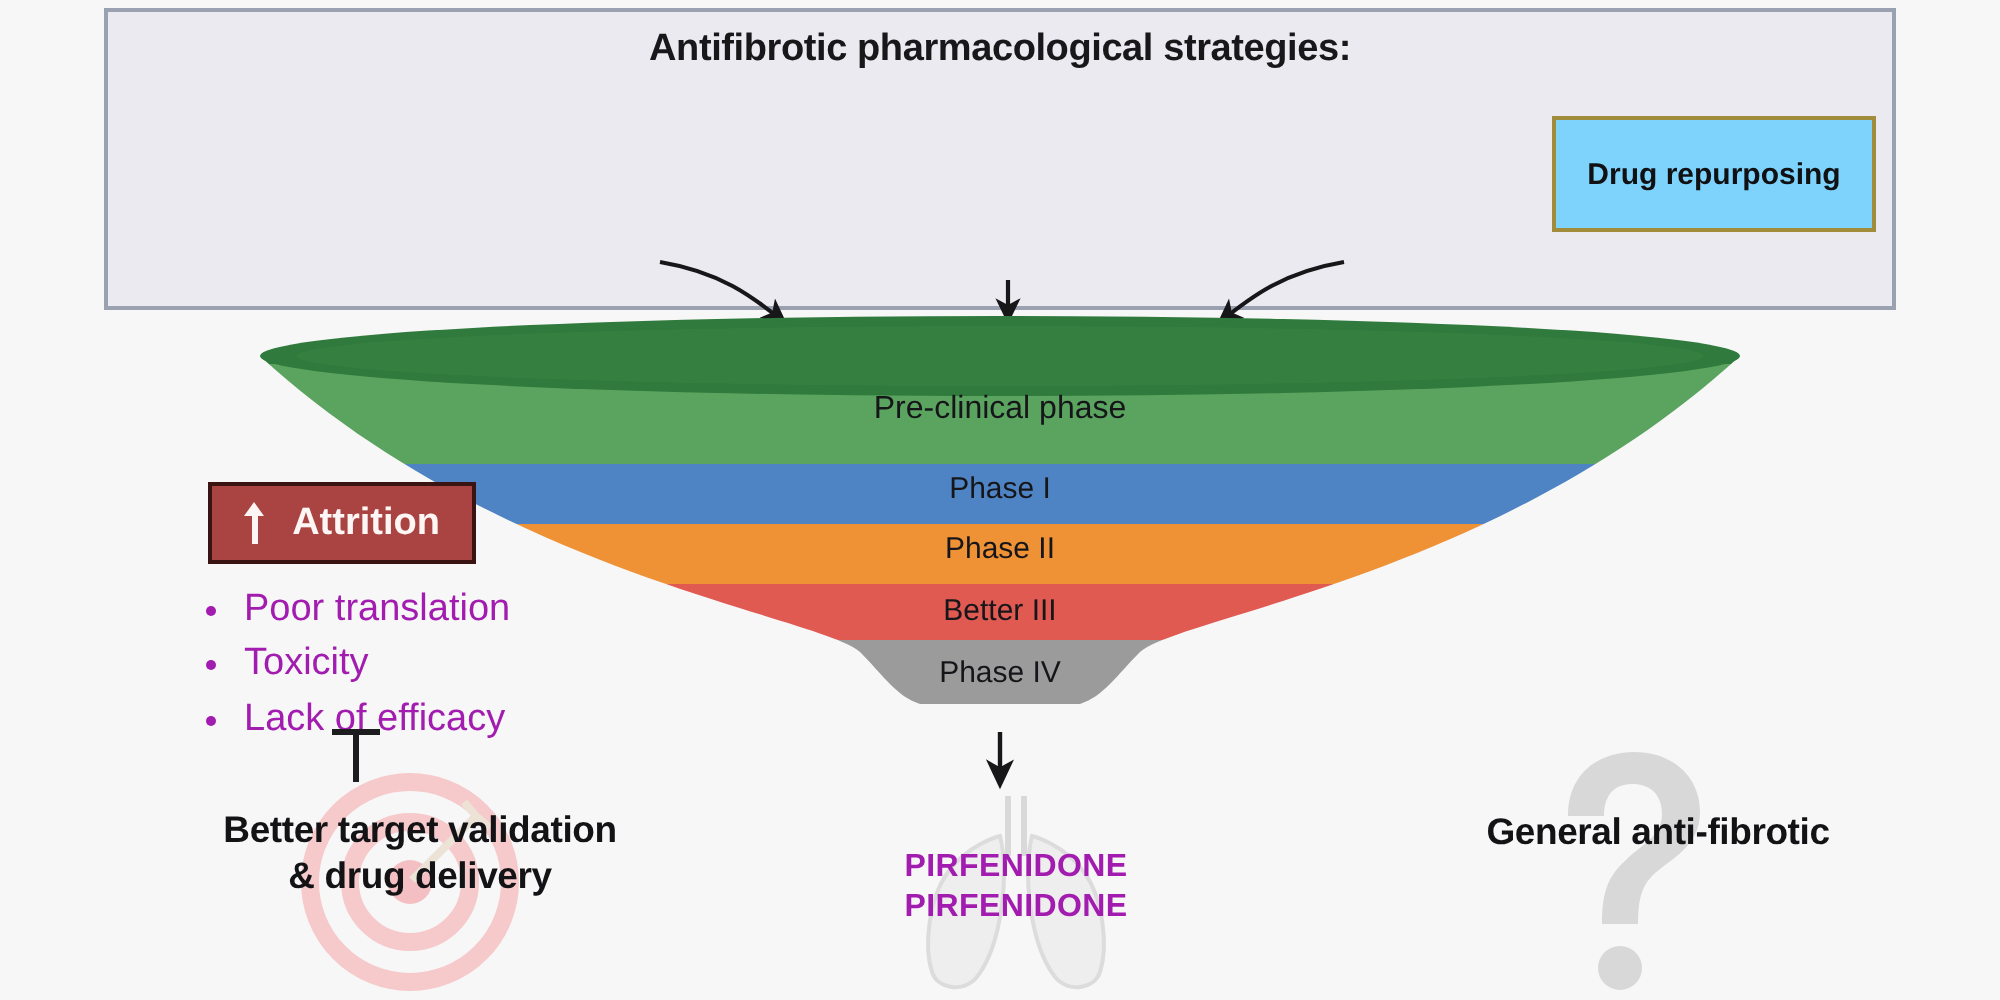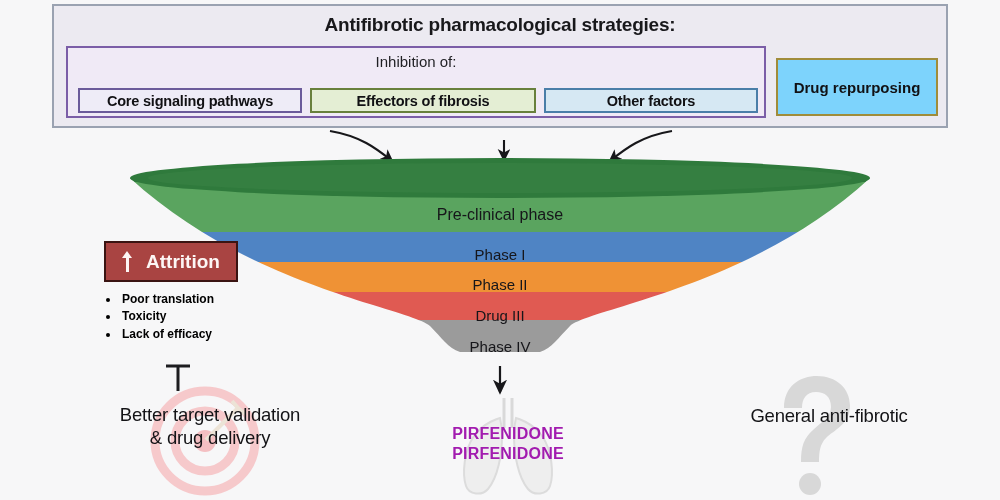--- a/index.html
+++ b/index.html
@@ -12,21 +12,21 @@
     height: 500px;
     background: #f7f7f8;
     overflow: hidden;
     font-family: "Liberation Sans", sans-serif;
   }
 
   
   .strategies-panel {
     position: absolute;
     left: 52px; top: 4px;
-    width: 896px; height: 124px;
+    width: 896px; height: 151px;
     background: #eceaf1;
     border: 2px solid #9aa2b1;
     box-sizing: border-box;
   }
   .panel-title {
     position: absolute;
     left: 0; top: 8px; width: 100%;
     text-align: center;
     font-size: 19px;
     font-weight: bold;
@@ -89,21 +89,20 @@
     left: 130px; top: 158px;
     width: 740px; height: 205px;
   }
   .funnel-label {
     position: absolute;
     text-align: center;
     font-size: 15px;
     color: #16161a;
     white-space: nowrap;
     pointer-events: none;
-    margin-top: 10px;
   }
   .lbl-preclinical { left: 0; width: 740px; top: 38px; font-size: 16px; }
   .lbl-p1  { left: 0; width: 740px; top: 78px; }
   .lbl-p2  { left: 0; width: 740px; top: 108px; }
   .lbl-p3  { left: 0; width: 740px; top: 139px; }
   .lbl-p4  { left: 0; width: 740px; top: 170px; }
 
   
   .attrition-box {
     position: absolute;
@@ -137,37 +136,37 @@
     width: 0; height: 0;
     border-left: 5px solid transparent;
     border-right: 5px solid transparent;
     border-bottom: 7px solid #fdf6f5;
   }
   .attrition-list {
     position: absolute;
     left: 98px; top: 291px;
     margin: 0;
     padding-left: 22px;
-    font-size: 12px;
-    font-weight: bold;
-    color: #000000;
+    font-size: 19px;
+    font-weight: normal;
+    color: #a21caf;
     line-height: 1.44;
   }
   .attrition-list li { padding-left: 2px; }
 
   
   .bottom-item {
     position: absolute;
     text-align: center;
   }
   .bottom-text {
     position: relative;
     z-index: 3;
     font-size: 18.5px;
-    font-weight: normal;
+    font-weight: bold;
     color: #131316;
     line-height: 1.22;
     letter-spacing: -0.2px;
   }
   .bottom-text .small { display: block; }
 
   .bt-left   { left: 40px;  top: 404px; width: 340px; }
   .bt-center { left: 408px; top: 424px; width: 200px; }
   .bt-right  { left: 664px; top: 405px; width: 330px; }
 
@@ -192,26 +191,20 @@
   .funnel-out-arrow { position: absolute; left: 488px; top: 362px; width: 24px; height: 42px; z-index: 2; }
 </style>
 </head>
 <body>
 
 <div id="canvas">
 
   <div class="strategies-panel">
     <div class="panel-title">Antifibrotic pharmacological strategies:</div>
 
-    <div class="inhibition-box">
-      <div class="inhibition-label">Inhibition of:</div>
-      <div class="chip chip-core">Core signaling pathways</div>
-      <div class="chip chip-effector">Effectors of fibrosis</div>
-      <div class="chip chip-other">Other factors</div>
-    </div>
 
     <div class="chip-repurpose">Drug repurposing</div>
   </div>
 
   <svg class="header-arrows" viewBox="0 0 400 48">
     <defs>
       <marker id="ah" markerWidth="7" markerHeight="7" refX="5.2" refY="3" orient="auto">
         <path d="M0,0 L6.2,3 L0,6 L1.6,3 Z" fill="#17171a"></path>
       </marker>
     </defs>
@@ -244,21 +237,21 @@
       </g>
 
       <ellipse cx="370" cy="20" rx="370" ry="20" fill="#2f7a3c"></ellipse>
       <ellipse cx="370" cy="20" rx="352" ry="15" fill="#357f41"></ellipse>
       <path d="M18,20 C 140,128 285,148 304,168 L436,168 C455,148 600,128 722,20 A352,15 0 0 1 18,20 Z" fill="#5aa45f" opacity="0"></path>
     </svg>
 
     <div class="funnel-label lbl-preclinical">Pre-clinical phase</div>
     <div class="funnel-label lbl-p1">Phase I</div>
     <div class="funnel-label lbl-p2">Phase II</div>
-    <div class="funnel-label lbl-p3">Drug III</div>
+    <div class="funnel-label lbl-p3">Better III</div>
     <div class="funnel-label lbl-p4">Phase IV</div>
   </div>
 
   <div class="attrition-box">
     <span class="up-arrow-glyph"></span>
     <span class="attrition-label">Attrition</span>
   </div>
   <ul class="attrition-list">
     <li>Poor translation</li>
     <li>Toxicity</li>

